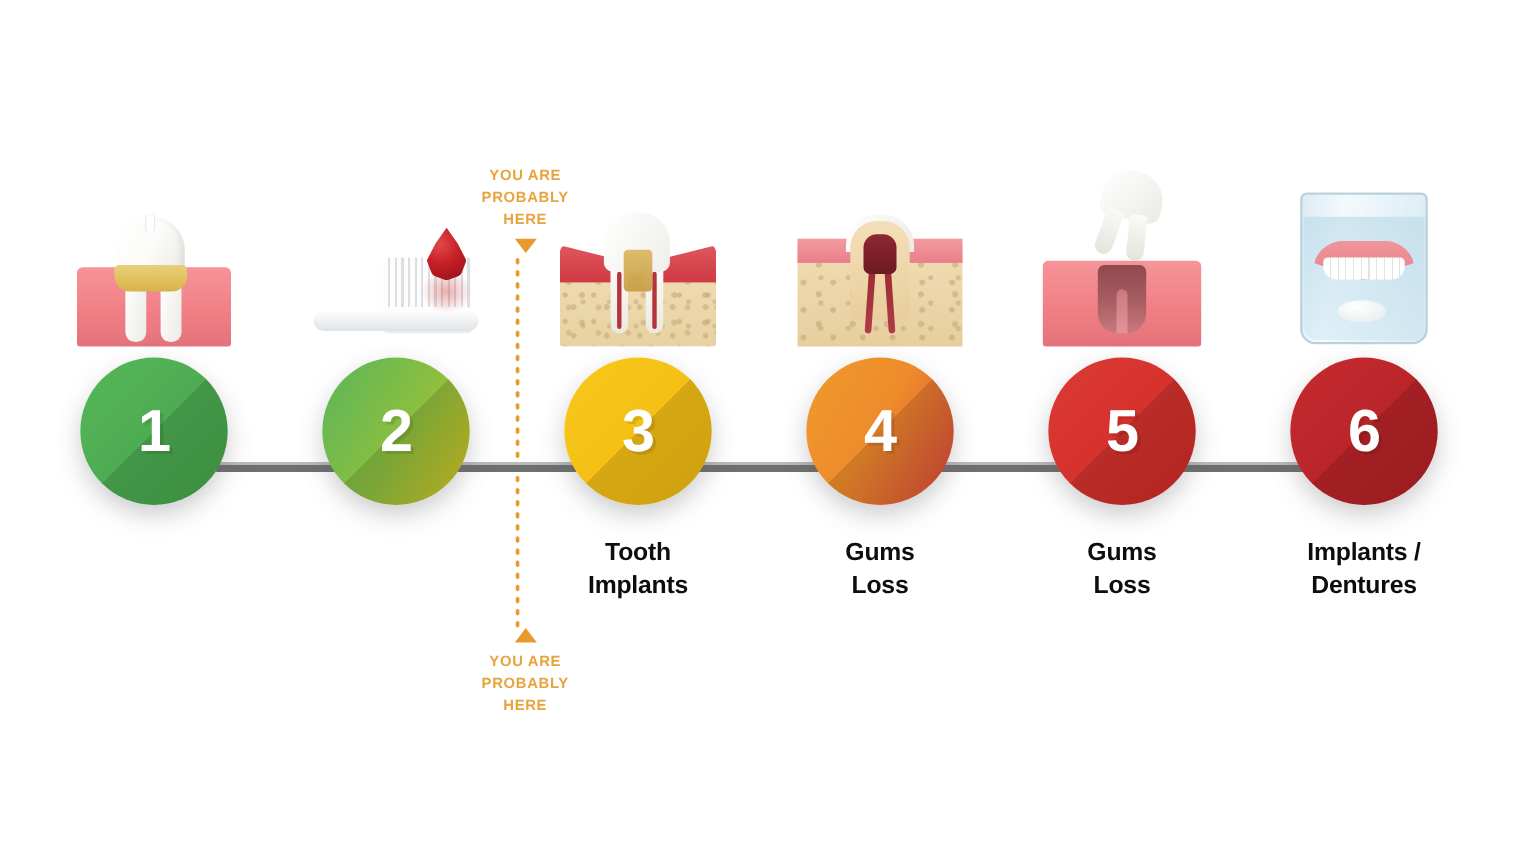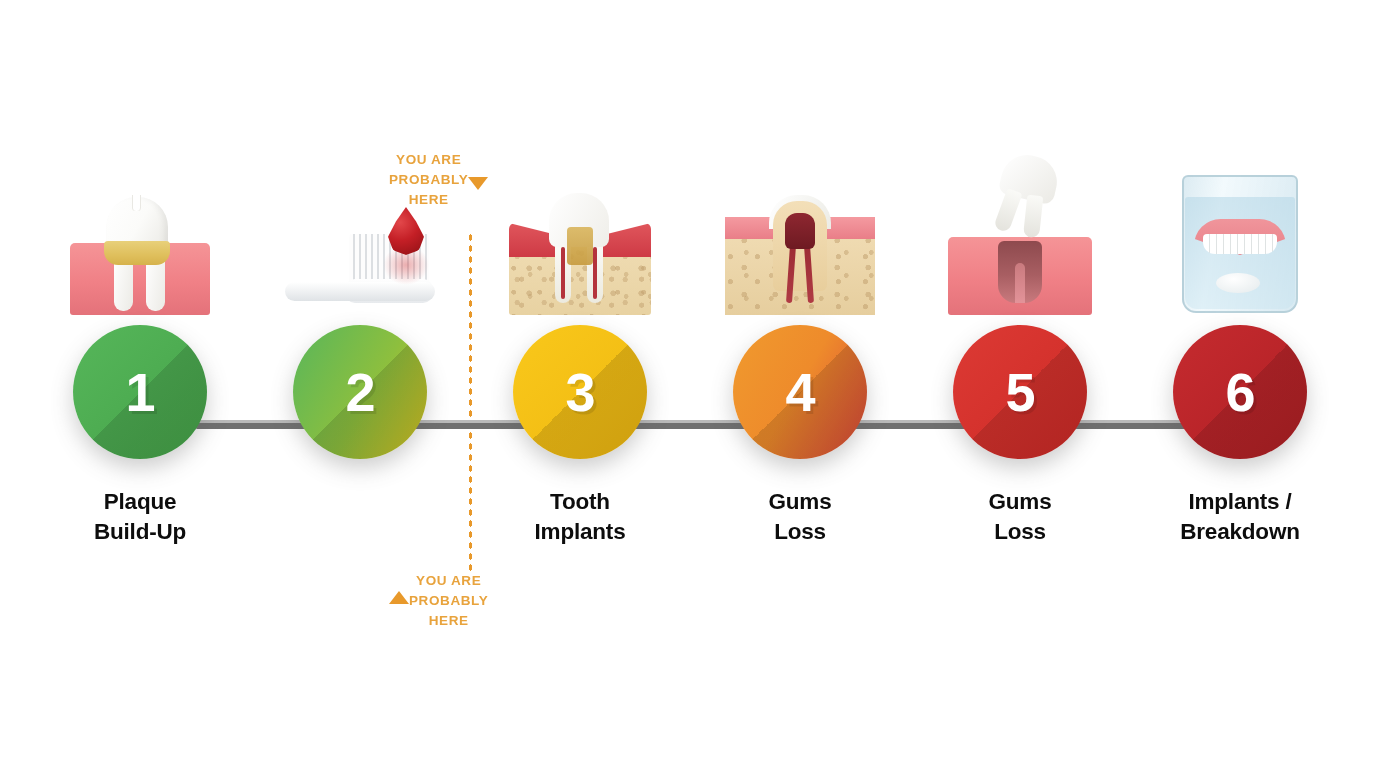--- a/index.html
+++ b/index.html
@@ -45,22 +45,22 @@
     text-shadow:3px 3px 0 rgba(0,0,0,.10);
     letter-spacing:-1px;
   }
   .caption {
     margin-top:28px; text-align:center; color:#0d0d0d;
     font-size:22.5px; font-weight:bold; line-height:1.33; letter-spacing:-.2px;
   }
 
   
   .marker {
-    position:absolute; left:389px; width:155px;
-    display:flex; flex-direction:row; align-items:center; z-index:4;
+    position:absolute; left:400px; width:155px;
+    display:flex; flex-direction:column; align-items:center; z-index:4;
   }
   .marker-top { top:150px; }
   .marker-bot { top:571px; }
   .marker-text {
     color:#E8A33D; font-size:13.5px; font-weight:bold;
     letter-spacing:.6px; line-height:1.48; text-align:center;
     text-transform:uppercase;
   }
   .tri-down { width:0;height:0;border-left:10px solid transparent;border-right:10px solid transparent;border-top:13px solid #E8992B; margin-top:7px; }
   .tri-up   { width:0;height:0;border-left:10px solid transparent;border-right:10px solid transparent;border-bottom:13px solid #E8992B; margin-bottom:7px; }
@@ -291,24 +291,20 @@
           <div class="rootR root"></div>
         <div class="crown"></div>
         <div class="plaque"></div>
       </div>
     </div>
     <div class="circle-wrap">
       <div class="circle" style="background:linear-gradient(135deg,#56B65A 0%,#45A349 100%);">
         <span class="num">1</span>
       </div>
     </div>
-    <div class="caption">
-      <div>Plaque</div>
-      <div>Build-Up</div>
-    </div>
   </div>
 
   <div class="step" style="left:245px;">
     <div class="art">
       <div class="s2">
         <div class="bristles"></div>
         <div class="head"></div>
         <div class="handle"></div>
         <div class="blood-halo"></div>
         <div class="drop"></div>
@@ -404,21 +400,21 @@
         <div class="tablet"></div>
       </div>
     </div>
     <div class="circle-wrap">
       <div class="circle" style="background:linear-gradient(135deg,#C52B2F 0%,#B01F24 100%);">
         <span class="num">6</span>
       </div>
     </div>
     <div class="caption">
       <div>Implants /</div>
-      <div>Breakdown</div>
+      <div>Dentures</div>
     </div>
   </div>
 
   <div class="marker marker-top">
     <div class="marker-text">
       <div>YOU ARE</div>
       <div>PROBABLY</div>
       <div>HERE</div>
     </div>
     <div class="tri-down"></div>

